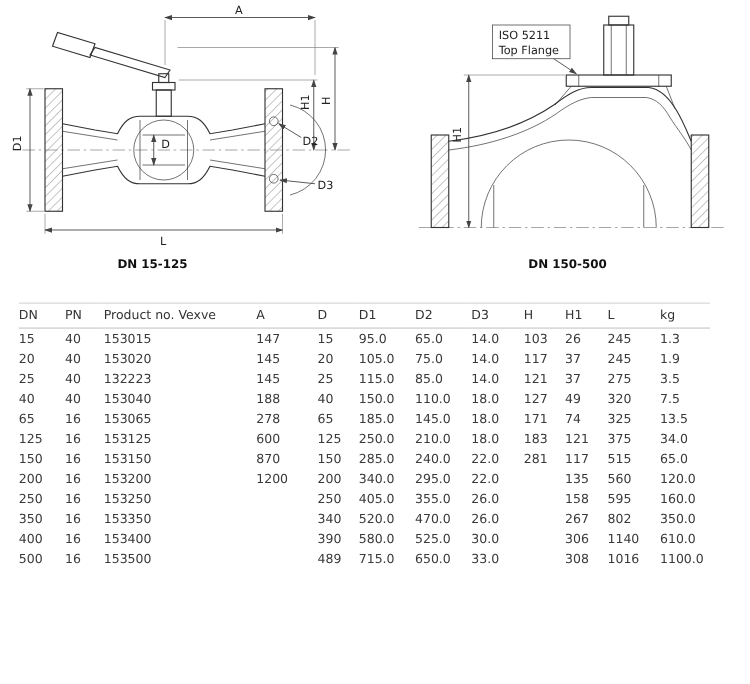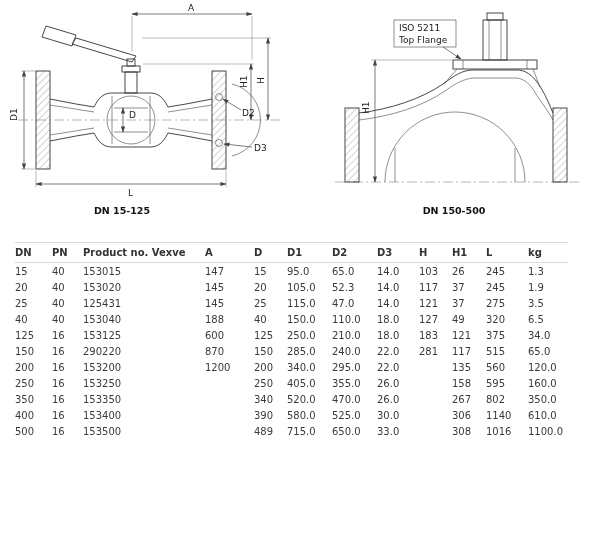--- a/index.html
+++ b/index.html
@@ -20,21 +20,21 @@
   .lbl { font-size:9px; fill:#222; }
   .cap { font-size:9.5px; font-weight:bold; fill:#111; }
 
   table.dims {
     border-collapse:collapse; table-layout:fixed;
     margin:12px 0 0 15px; width:553px;
     font-size:10px; color:#3a3a3a;
     border-top:1px solid #d9d9d9;
   }
   table.dims th {
-    text-align:left; font-weight:bold; color:#333;
+    text-align:left; font-weight:normal; color:#333;
     height:17px; padding:1px 2px 1px 0;
     border-bottom:1px solid #d9d9d9;
   }
   table.dims td {
     height:16px; padding:0 2px 0 0;
     white-space:nowrap; overflow:hidden;
   }
   col.c0{width:37px} col.c1{width:31px} col.c2{width:122px} col.c3{width:49px}
   col.c4{width:33px} col.c5{width:45px} col.c6{width:45px}  col.c7{width:42px}
   col.c8{width:33px} col.c9{width:34px} col.c10{width:42px} col.c11{width:40px}
@@ -208,73 +208,87 @@
           <td>245</td>
           <td>1.3</td>
         </tr>
         <tr>
           <td>20</td>
           <td>40</td>
           <td>153020</td>
           <td>145</td>
           <td>20</td>
           <td>105.0</td>
-          <td>52.3</td>
+          <td>75.0</td>
           <td>14.0</td>
           <td>117</td>
           <td>37</td>
           <td>245</td>
           <td>1.9</td>
         </tr>
         <tr>
           <td>25</td>
           <td>40</td>
-          <td>125431</td>
+          <td>132223</td>
           <td>145</td>
           <td>25</td>
           <td>115.0</td>
-          <td>47.0</td>
+          <td>85.0</td>
           <td>14.0</td>
           <td>121</td>
           <td>37</td>
           <td>275</td>
           <td>3.5</td>
         </tr>
         <tr>
           <td>40</td>
           <td>40</td>
           <td>153040</td>
           <td>188</td>
           <td>40</td>
           <td>150.0</td>
           <td>110.0</td>
           <td>18.0</td>
           <td>127</td>
           <td>49</td>
           <td>320</td>
-          <td>6.5</td>
+          <td>7.5</td>
+        </tr>
+        <tr>
+          <td>65</td>
+          <td>16</td>
+          <td>153065</td>
+          <td>278</td>
+          <td>65</td>
+          <td>185.0</td>
+          <td>145.0</td>
+          <td>18.0</td>
+          <td>171</td>
+          <td>74</td>
+          <td>325</td>
+          <td>13.5</td>
         </tr>
         <tr>
           <td>125</td>
           <td>16</td>
           <td>153125</td>
           <td>600</td>
           <td>125</td>
           <td>250.0</td>
           <td>210.0</td>
           <td>18.0</td>
           <td>183</td>
           <td>121</td>
           <td>375</td>
           <td>34.0</td>
         </tr>
         <tr>
           <td>150</td>
           <td>16</td>
-          <td>290220</td>
+          <td>153150</td>
           <td>870</td>
           <td>150</td>
           <td>285.0</td>
           <td>240.0</td>
           <td>22.0</td>
           <td>281</td>
           <td>117</td>
           <td>515</td>
           <td>65.0</td>
         </tr>

